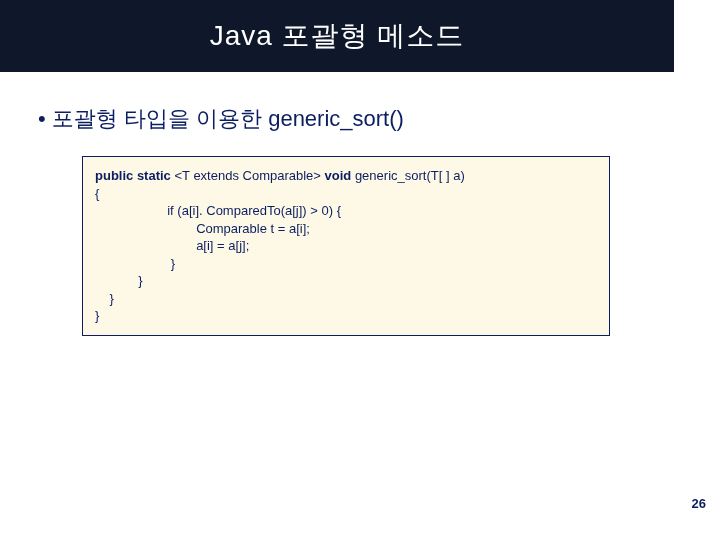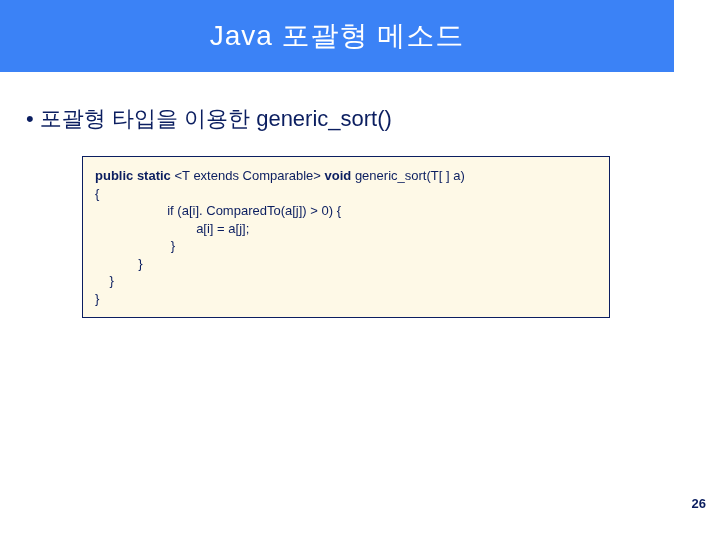--- a/index.html
+++ b/index.html
@@ -11,33 +11,33 @@
     font-family: "Malgun Gothic", "Apple SD Gothic Neo", Arial, sans-serif;
     overflow: hidden;
     position: relative;
   }
   .title-bar {
     position: absolute;
     left: 0;
     top: 0;
     width: 674px;
     height: 72px;
-    background: #3b82f6;
+    background: #0f172a;
     display: flex;
     align-items: center;
     justify-content: center;
   }
   .title-text {
     color: #ffffff;
     font-size: 28px;
     letter-spacing: 1px;
   }
   .bullet-line {
     position: absolute;
-    left: 26px;
+    left: 38px;
     top: 104px;
     font-size: 22px;
     color: #0b1e60;
   }
   .bullet-dot {
     color: #0b1e60;
   }
   .code-box {
     position: absolute;
     left: 82px;
@@ -74,20 +74,21 @@
 
 <div class="bullet-line">
   <span class="bullet-dot">•</span>
   <span>포괄형 타입을 이용한 generic_sort()</span>
 </div>
 
 <div class="code-box">
   <div class="code-line"><span class="kw">public static </span><span>&lt;T extends Comparable&gt;</span><span class="kw"> void</span><span> generic_sort(T[ ] a)</span></div>
   <div class="code-line">{</div>
   <div class="code-line">                    if (a[i]. ComparedTo(a[j]) &gt; 0) {</div>
+  <div class="code-line">                            Comparable t = a[i];</div>
   <div class="code-line">                            a[i] = a[j];</div>
   <div class="code-line">                     }</div>
   <div class="code-line">            }</div>
   <div class="code-line">    }</div>
   <div class="code-line">}</div>
 </div>
 
 <div class="page-num">26</div>
 
 </body></html>

